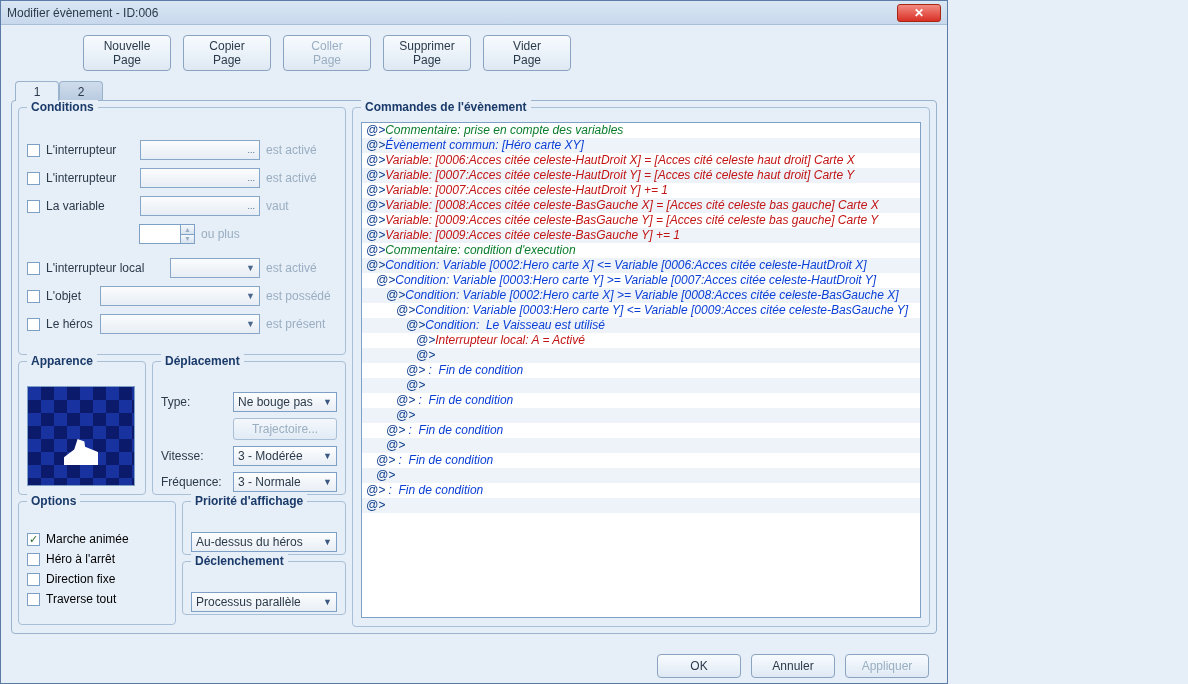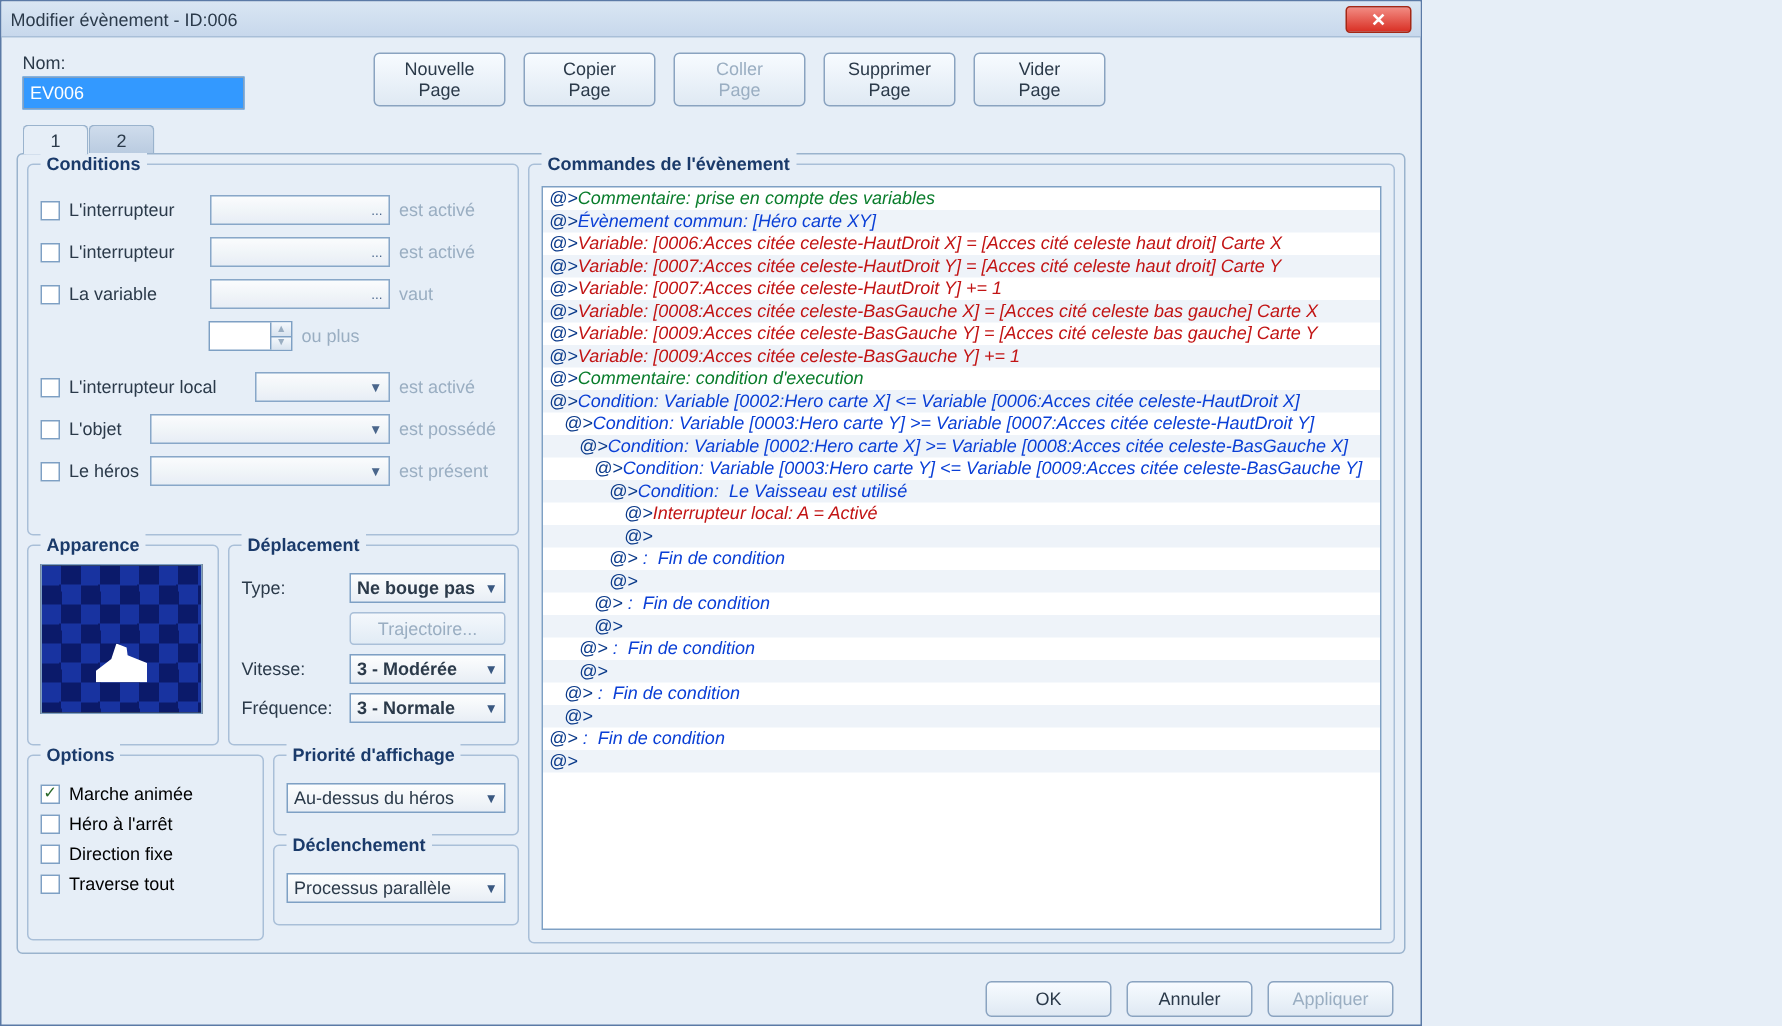--- a/index.html
+++ b/index.html
@@ -15,39 +15,39 @@
   .name-input::selection{background:#3399ff;color:#fff;}
   .pagebtns { display:flex; gap:12px; margin-left:20px;padding-left:48px;}
   .pagebtn { width:88px; height:36px; border:1px solid #8aa3c0; border-radius:4px; background:linear-gradient(#f7fbff,#dfe9f3); display:flex;flex-direction:column;align-items:center;justify-content:center; color:#2b3a4a; cursor:pointer;}
   .pagebtn.disabled { color:#9aaec2; cursor:default;}
   .tabs { margin:10px 0 0 14px; display:flex; }
   .tab { width:44px; height:20px; border:1px solid #9ab3cd; border-bottom:none; border-top-left-radius:4px;border-top-right-radius:4px; background:linear-gradient(#f2f7fc,#e1ebf5); display:flex;align-items:center;justify-content:center; color:#2b3a4a; cursor:pointer; margin-right:0px;}
   .tab.active { background:#e6eef7; position:relative; z-index:2;}
   .tab.inactive { background:linear-gradient(#cfdcec,#b9cbe0);}
   .page-body { margin:0 10px 10px 10px; border:1px solid #9ab3cd; border-radius:4px; padding:6px; height:534px; display:flex; gap:6px; background:#e6eef7; position:relative; top:-1px;}
   .leftcol { width:328px; display:flex; flex-direction:column; gap:6px;}
-  .group { border:1px solid #a9bfd8; border-radius:4px; padding:12px 8px 8px 8px; background:#e6eef7; position:relative;}
+  .group { border:1px solid #a9bfd8; border-radius:4px; padding:24px 8px 8px 8px; background:#e6eef7; position:relative;}
   .group > .legend { position:absolute; top:-8px; left:8px; background:#e6eef7; padding:0 4px; color:#1a3a6a; font-weight:bold;}
   .condrow { display:flex; align-items:center; gap:6px; margin-top:8px;}
   .chk { width:13px; height:13px; border:1px solid #7ea0c4; background:#fff; display:inline-flex;align-items:center;justify-content:center; font-size:10px;}
   .chk.checked::after{content:"✓";color:#2b6a2b;font-size:11px;line-height:11px;}
   .clabel { width:110px; color:#2b3a4a;}
   .dd { height:20px; border:1px solid #7ea0c4; background:linear-gradient(#fdfefe,#e8eef5); display:flex; align-items:center; justify-content:space-between; padding:0 4px; color:#2b3a4a; cursor:pointer;}
   .dd.disabled{opacity:.9;}
   .dd .arrow{font-size:9px;color:#3a5880;}
   .suffix { color:#9aaec2; }
   .midrow { display:flex; gap:6px;}
   .appear-box { width:108px; height:100px; background:#000; border:1px solid #7ea0c4; position:relative; overflow:hidden;}
   .checker { position:absolute; inset:0; background:
      repeating-conic-gradient(#0b1a6a 0 25%, #1833a0 0 50%) 0 0/26px 26px;}
   .sprite { position:absolute; left:36px; top:52px; width:34px; height:26px; background:#fff; clip-path:polygon(40% 0,60% 10%,62% 30%,100% 50%,100% 100%,0 100%,0 70%,30% 40%);}
   .dep-group { flex:1;}
   .dep-row{display:flex;align-items:center;gap:6px;margin-top:6px;}
   .dep-row label{width:66px;color:#2b3a4a;}
-  .dep-row .dd{flex:1;font-weight:bold;}
+  .dep-row .dd{flex:1;}
   .traj-btn{flex:1;height:22px;border:1px solid #a9bfd8;border-radius:3px;background:linear-gradient(#f4f8fc,#e1ebf5);color:#9aaec2;cursor:default;text-align:center;line-height:20px;}
   .botrow{display:flex;gap:6px;}
   .opts-group{width:158px;}
   .opt-row{display:flex;align-items:center;gap:6px;margin-top:6px;}
   .rightstack{flex:1;display:flex;flex-direction:column;gap:6px;}
   .prio .dd, .decl .dd{width:100%;margin-top:6px;}
   .cmd-group{flex:1;position:relative;}
   .cmd-list { position:absolute; left:8px; right:8px; top:14px; bottom:8px; border:1px solid #7ea0c4; background:#fff; overflow:auto; font-family: Consolas, "Courier New", monospace; font-size:12px; line-height:15px;font-style:italic;}
   .cmd-line{white-space:pre; padding:0 4px;}
   .cmd-line:nth-child(even){background:#eef3f9;}
@@ -67,24 +67,20 @@
 </head>
 <body>
 
 <div class="window">
   <div class="titlebar">
     <span class="title">Modifier évènement - ID:006</span>
     <div class="close-btn">✕</div>
   </div>
 
   <div class="toprow">
-    <div class="namecol">
-      <label>Nom:</label>
-      <input class="name-input" value="EV006" style="background: rgb(51, 153, 255); color: rgb(255, 255, 255);">
-    </div>
     <div class="pagebtns">
       <div class="pagebtn">
         <span>Nouvelle</span>
           <span>Page</span>
       </div>
       <div class="pagebtn">
         <span>Copier</span>
           <span>Page</span>
       </div>
       <div class="pagebtn disabled">

